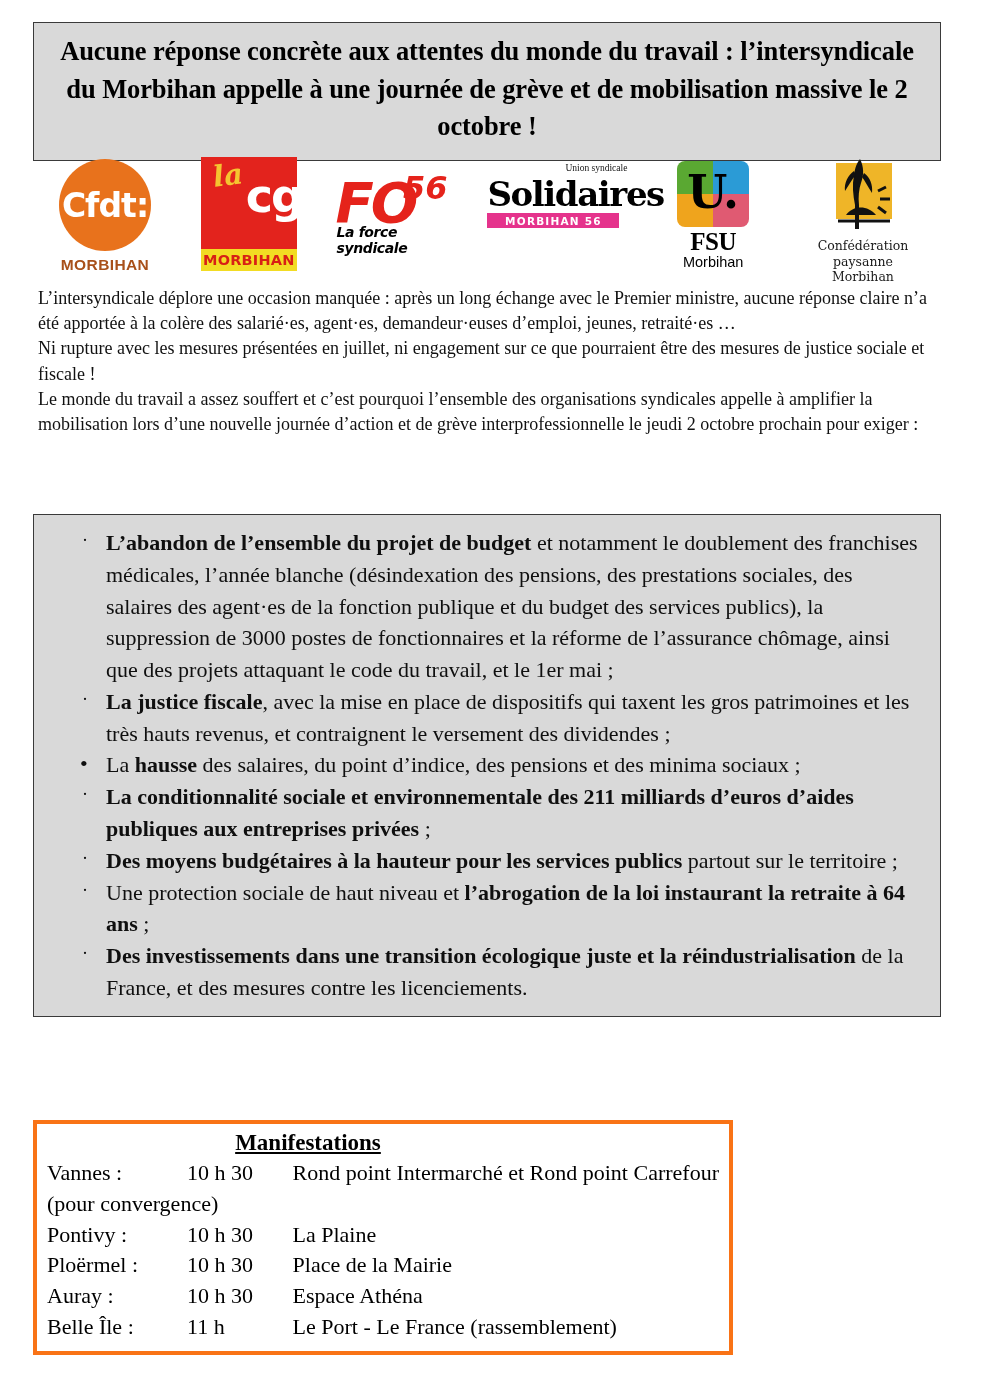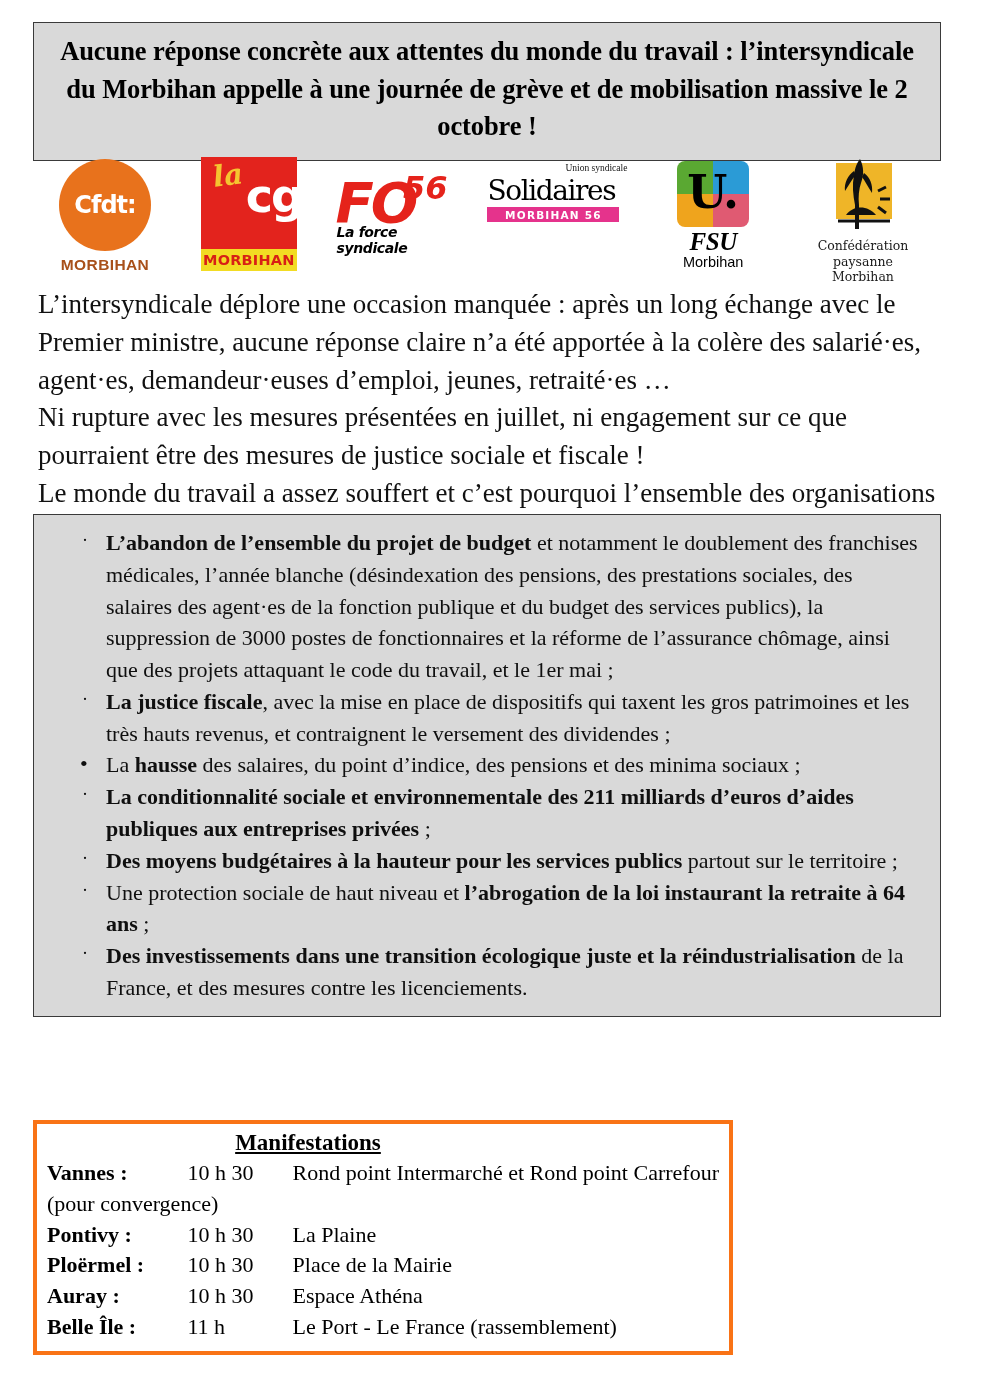--- a/index.html
+++ b/index.html
@@ -72,21 +72,21 @@
   .cfdt-circle {
     width: 92px; height: 92px;
     border-radius: 50%;
     background: #e8721c;
     display: flex; align-items: center; justify-content: center;
   }
   .cfdt-word {
     color: #ffffff;
     font-family: "DejaVu Sans", sans-serif;
     font-weight: bold;
-    font-size: 24px;
+    font-size: 33px;
     letter-spacing: -1px;
   }
   .cfdt-sub {
     margin-top: 5px;
     color: #a8501a;
     font-weight: bold;
     font-size: 15.5px;
     letter-spacing: 0.4px;
   }
 
@@ -172,22 +172,22 @@
     right: 2px; top: -13px;
     font-family: "Liberation Serif", serif;
     font-size: 9.5px;
     line-height: 1.05;
     text-align: right;
     color: #111;
   }
   .sol-main {
     color: #000000;
     font-family: "DejaVu Serif", serif;
-    font-weight: normal;
-    font-size: 28px;
+    font-weight: bold;
+    font-size: 34px;
     letter-spacing: -1.4px;
     line-height: 1;
   }
   .sol-band {
     margin-top: 2px;
     width: 132px; height: 15px;
     background: #e5338c;
     color: #ffffff;
     font-family: "DejaVu Sans", sans-serif;
     font-weight: bold;
@@ -218,21 +218,20 @@
     font-weight: bold;
     font-size: 46px;
     line-height: 1;
     padding-bottom: 4px;
     box-sizing: border-box;
   }
   .fsu-name {
     margin-top: 1px;
     font-family: "Liberation Serif", serif;
     font-weight: bold;
-    font-style: italic;
     font-size: 25px;
     letter-spacing: -0.5px;
     color: #000;
   }
   .fsu-sub {
     font-family: "Liberation Sans", sans-serif;
     font-size: 14.5px;
     color: #000;
     margin-top: -2px;
   }
@@ -252,21 +251,21 @@
     color: #1a1a1a;
     margin-top: 1px;
   }
 
   
   .intro {
     position: absolute;
     left: 38px;
     top: 286px;
     width: 900px;
-    font-size: 27px;
+    font-size: 18px;
     line-height: 1.40;
     color: #111;
   }
   .intro p { margin: 0; }
 
   
   .demands-box {
     position: absolute;
     left: 33px;
     top: 514px;
@@ -322,21 +321,21 @@
     width: 100%;
     border-collapse: collapse;
   }
   .manif-table td {
     padding: 0;
     font-size: 22px;
     line-height: 1.40;
     vertical-align: baseline;
     white-space: nowrap;
   }
-  .col-city { width: 148px; font-weight: bold; }
+  .col-city { width: 148px; font-weight: normal; }
   .col-time { width: 112px; }
   .col-place { }
   .manif-note {
     text-align: left;
     font-size: 15px;
     line-height: 1.2;
     padding-right: 4px;
     margin: 0;
   }
 </style>

